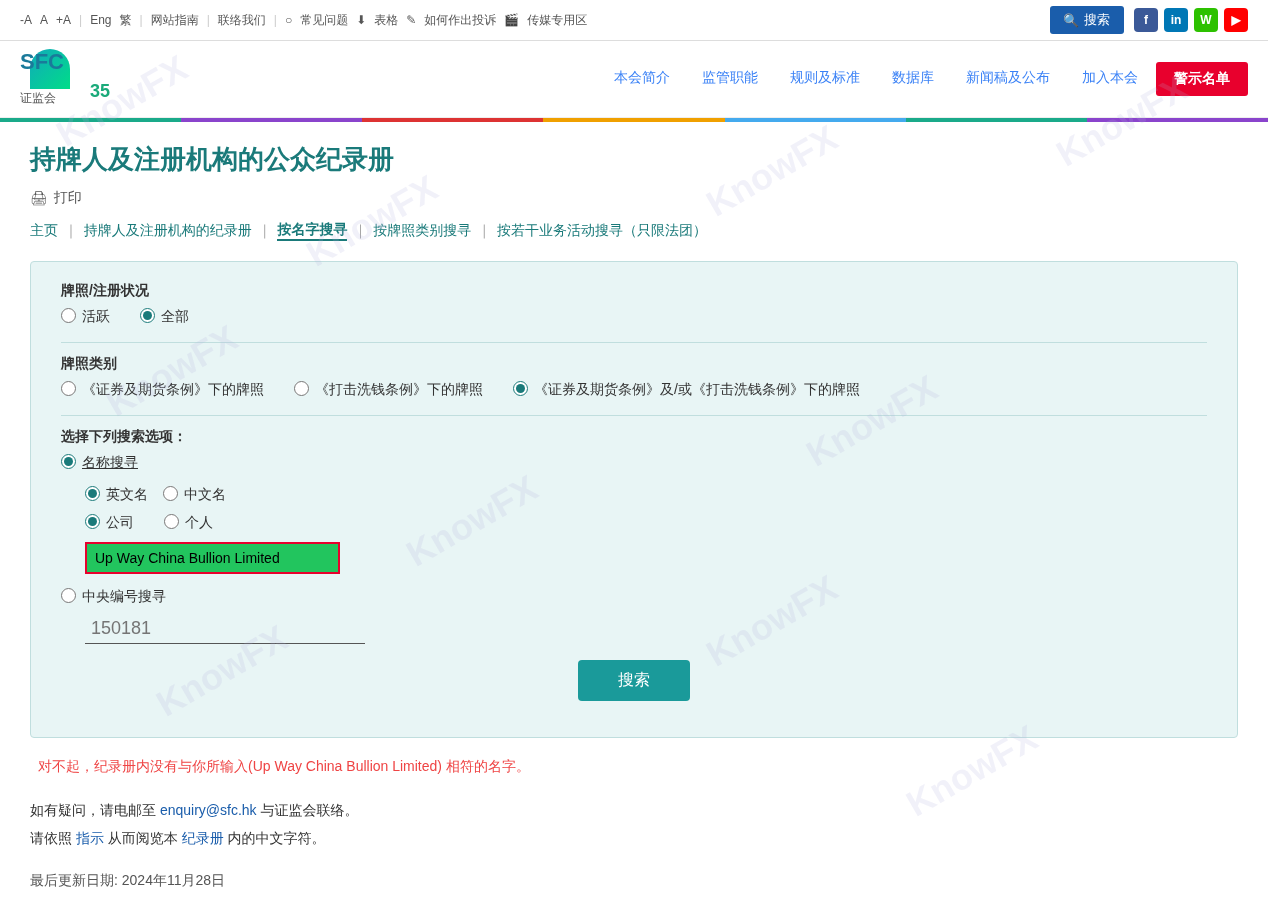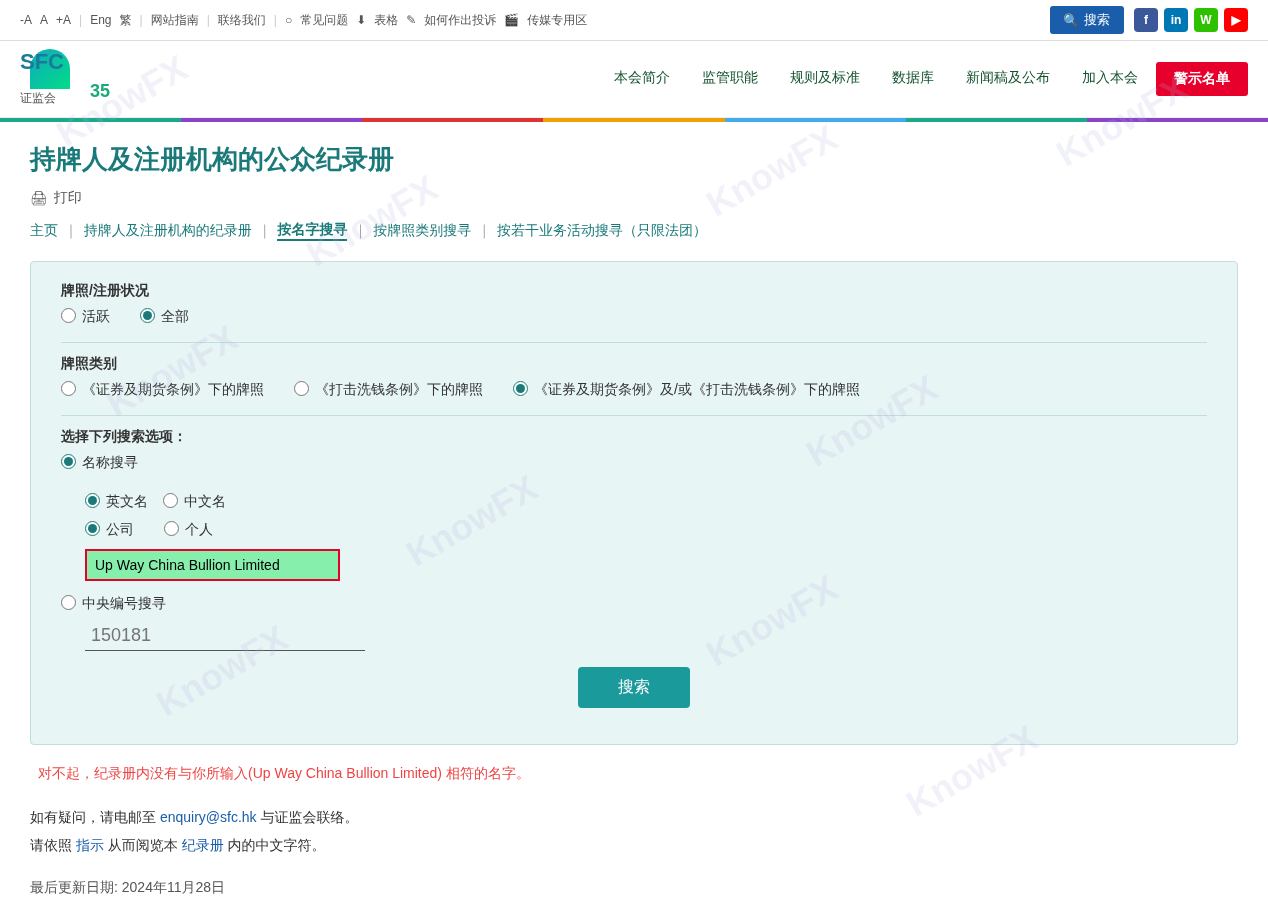--- a/index.html
+++ b/index.html
@@ -48,21 +48,21 @@
       align-items: center;
       justify-content: space-between;
       padding: 8px 20px;
       border-bottom: 1px solid #eee;
     }
     .logo { display: flex; align-items: center; }
     .main-nav { display: flex; gap: 4px; align-items: center; }
     .nav-item {
       padding: 8px 14px;
       font-size: 14px;
-      color: #14532d;
+      color: #3b82f6;
       cursor: pointer;
       border-bottom: 3px solid transparent;
     }
     .nav-warning {
       background: #e8002d;
       color: #fff;
       padding: 8px 18px;
       border-radius: 3px;
       font-size: 14px;
       font-weight: bold;
@@ -99,21 +99,21 @@
       border: none;
       border-bottom: 1px solid #555;
       background: transparent;
       padding: 4px 6px;
       font-size: 18px;
       width: 280px;
       outline: none;
     }
     .text-input-highlighted {
       border: 2px solid #e8002d;
-      background: #86efac;
+      background: #22c55e;
       padding: 6px 8px;
       font-size: 14px;
       width: 255px;
       outline: none;
     }
 
     .search-btn-main {
       background: #1a9a9a;
       color: #fff;
       border: none;
@@ -303,21 +303,21 @@
           <span>《证券及期货条例》及/或《打击洗钱条例》下的牌照</span>
         </label>
       </div>
     </div>
 
     <div class="section-divider"></div>
 
     <div class="form-group">
       <div class="form-label">选择下列搜索选项：</div>
 
-      <div style="margin-bottom:21px;">
+      <div style="margin-bottom:14px;text-decoration:underline;">
         <label class="radio-item">
           <input type="radio" name="searchtype" value="name" checked="" style="">
           <span>名称搜寻</span>
         </label>
       </div>
 
       <div style="display:flex;gap:15px;margin-left:24px;margin-bottom:10px;">
         <label class="radio-item">
           <input type="radio" name="namelang" value="eng" checked="" style="">
           <span>英文名</span>

